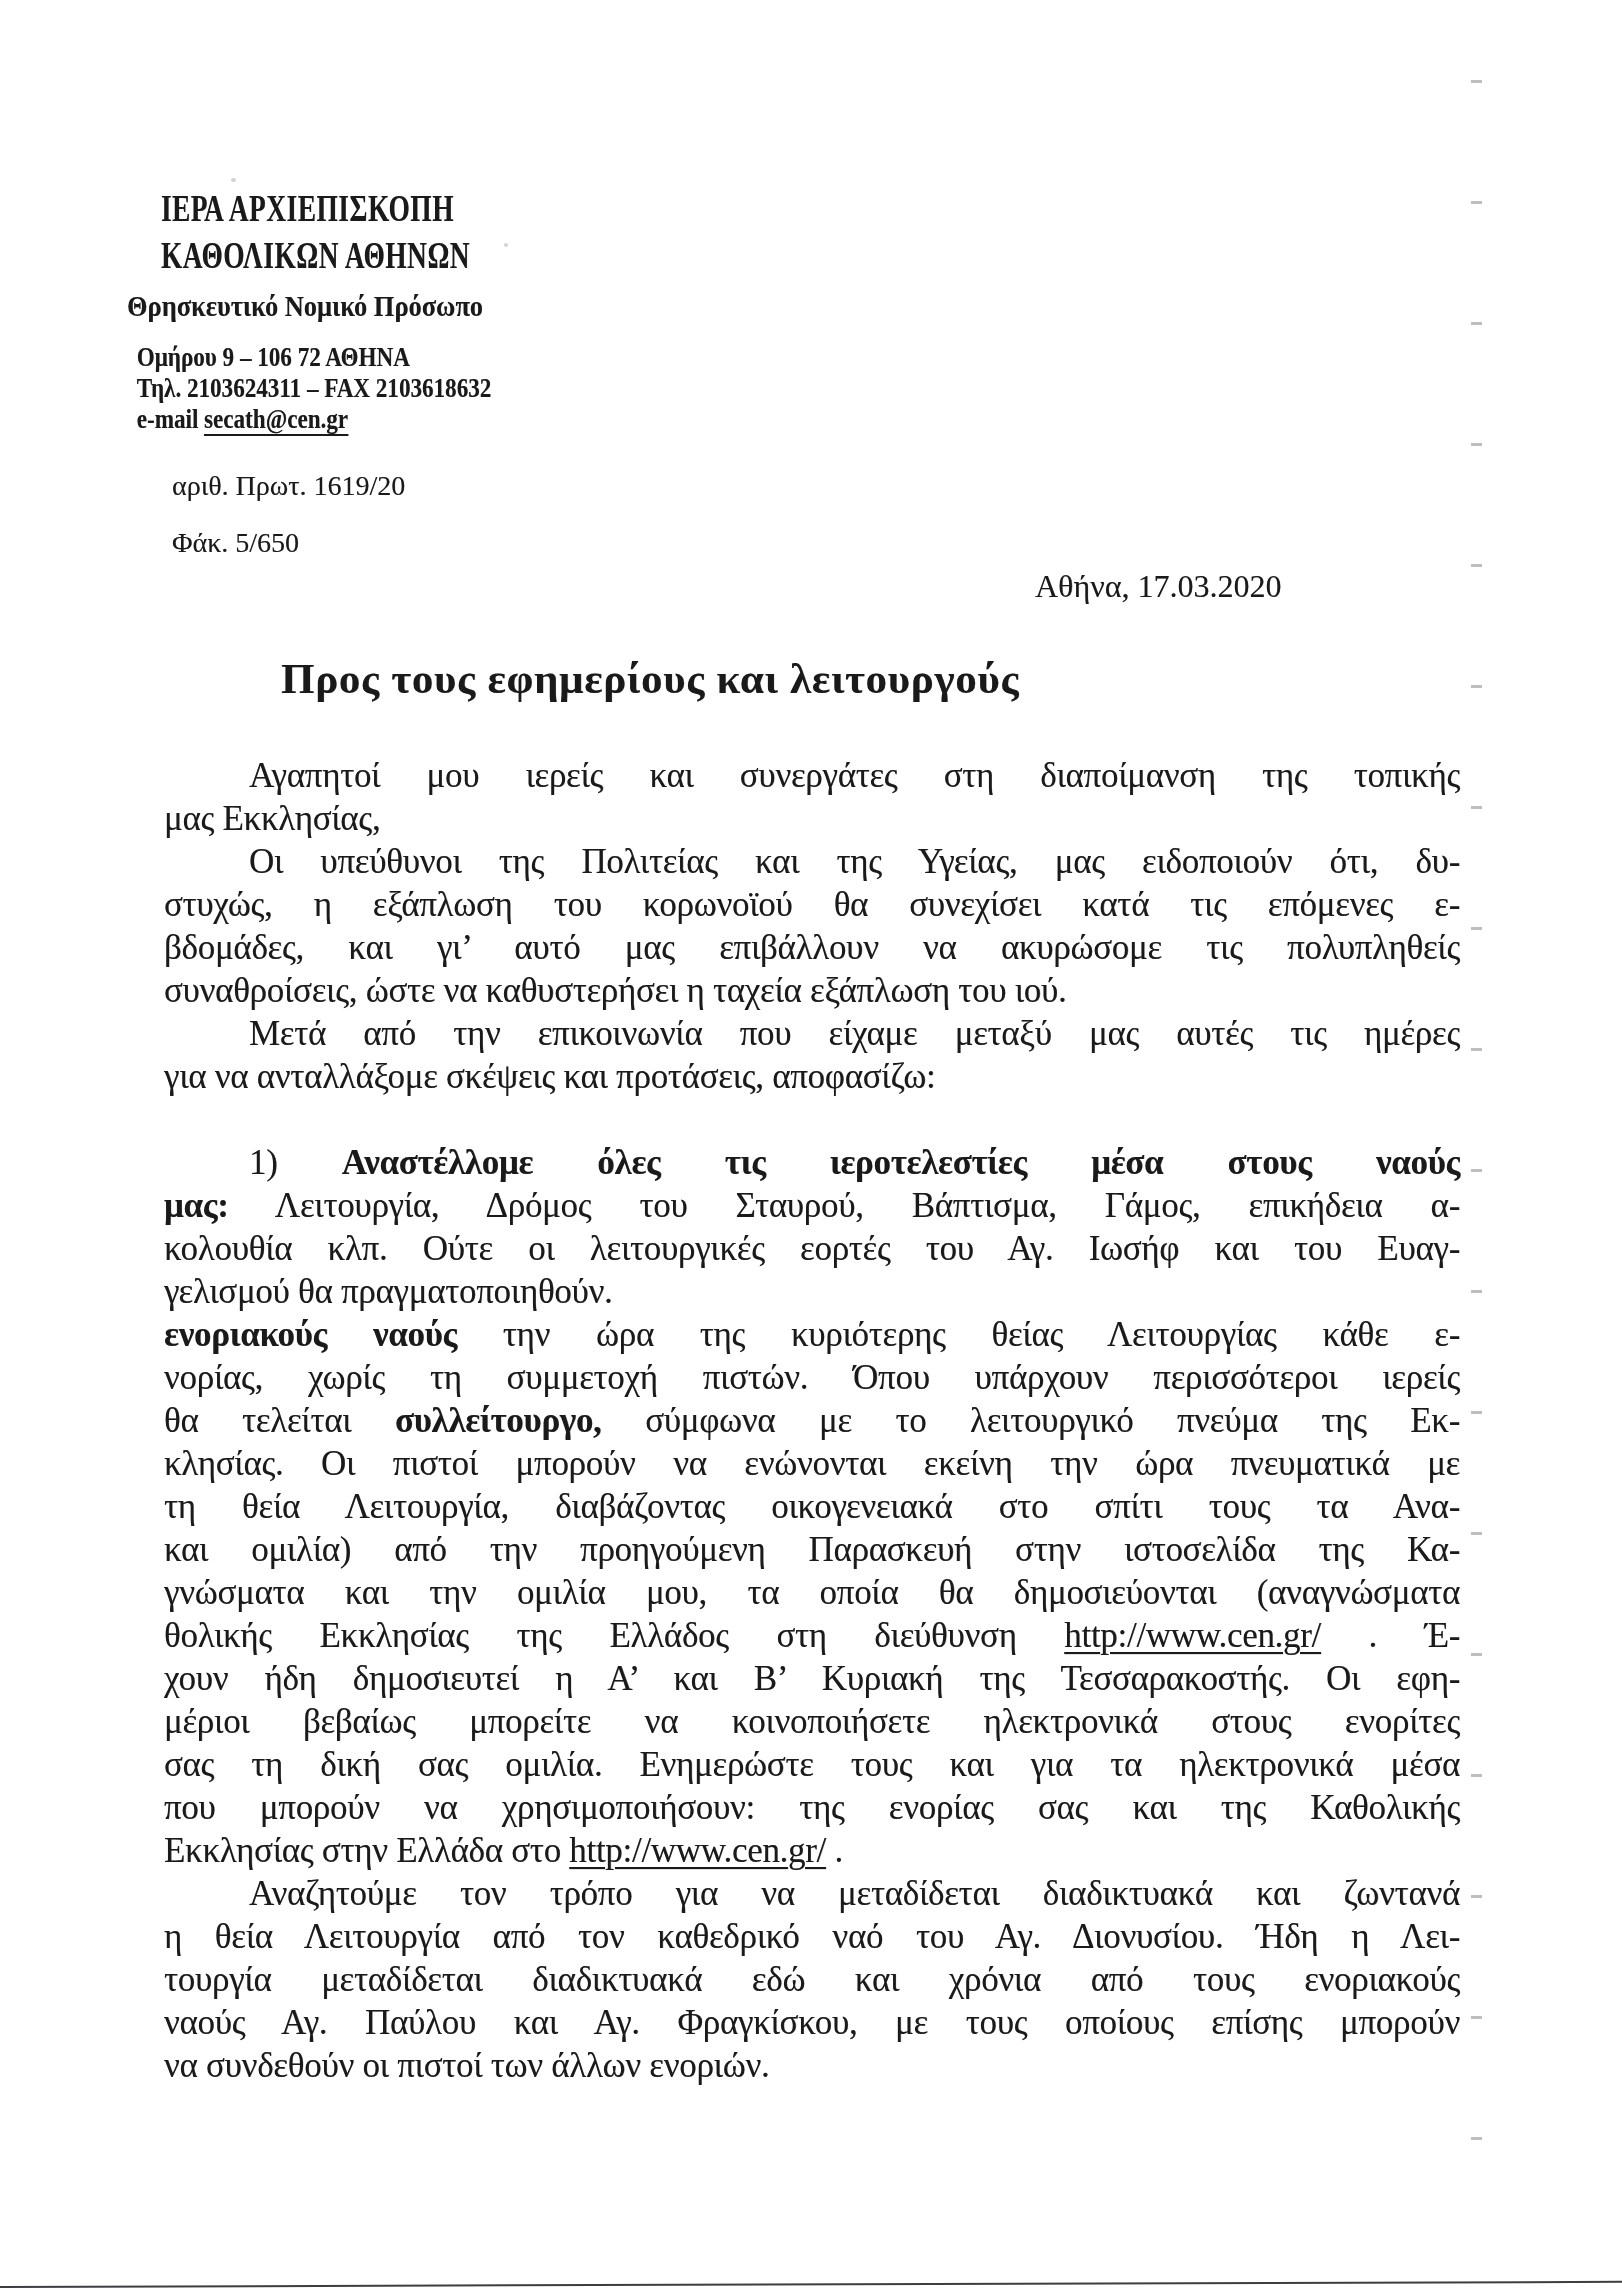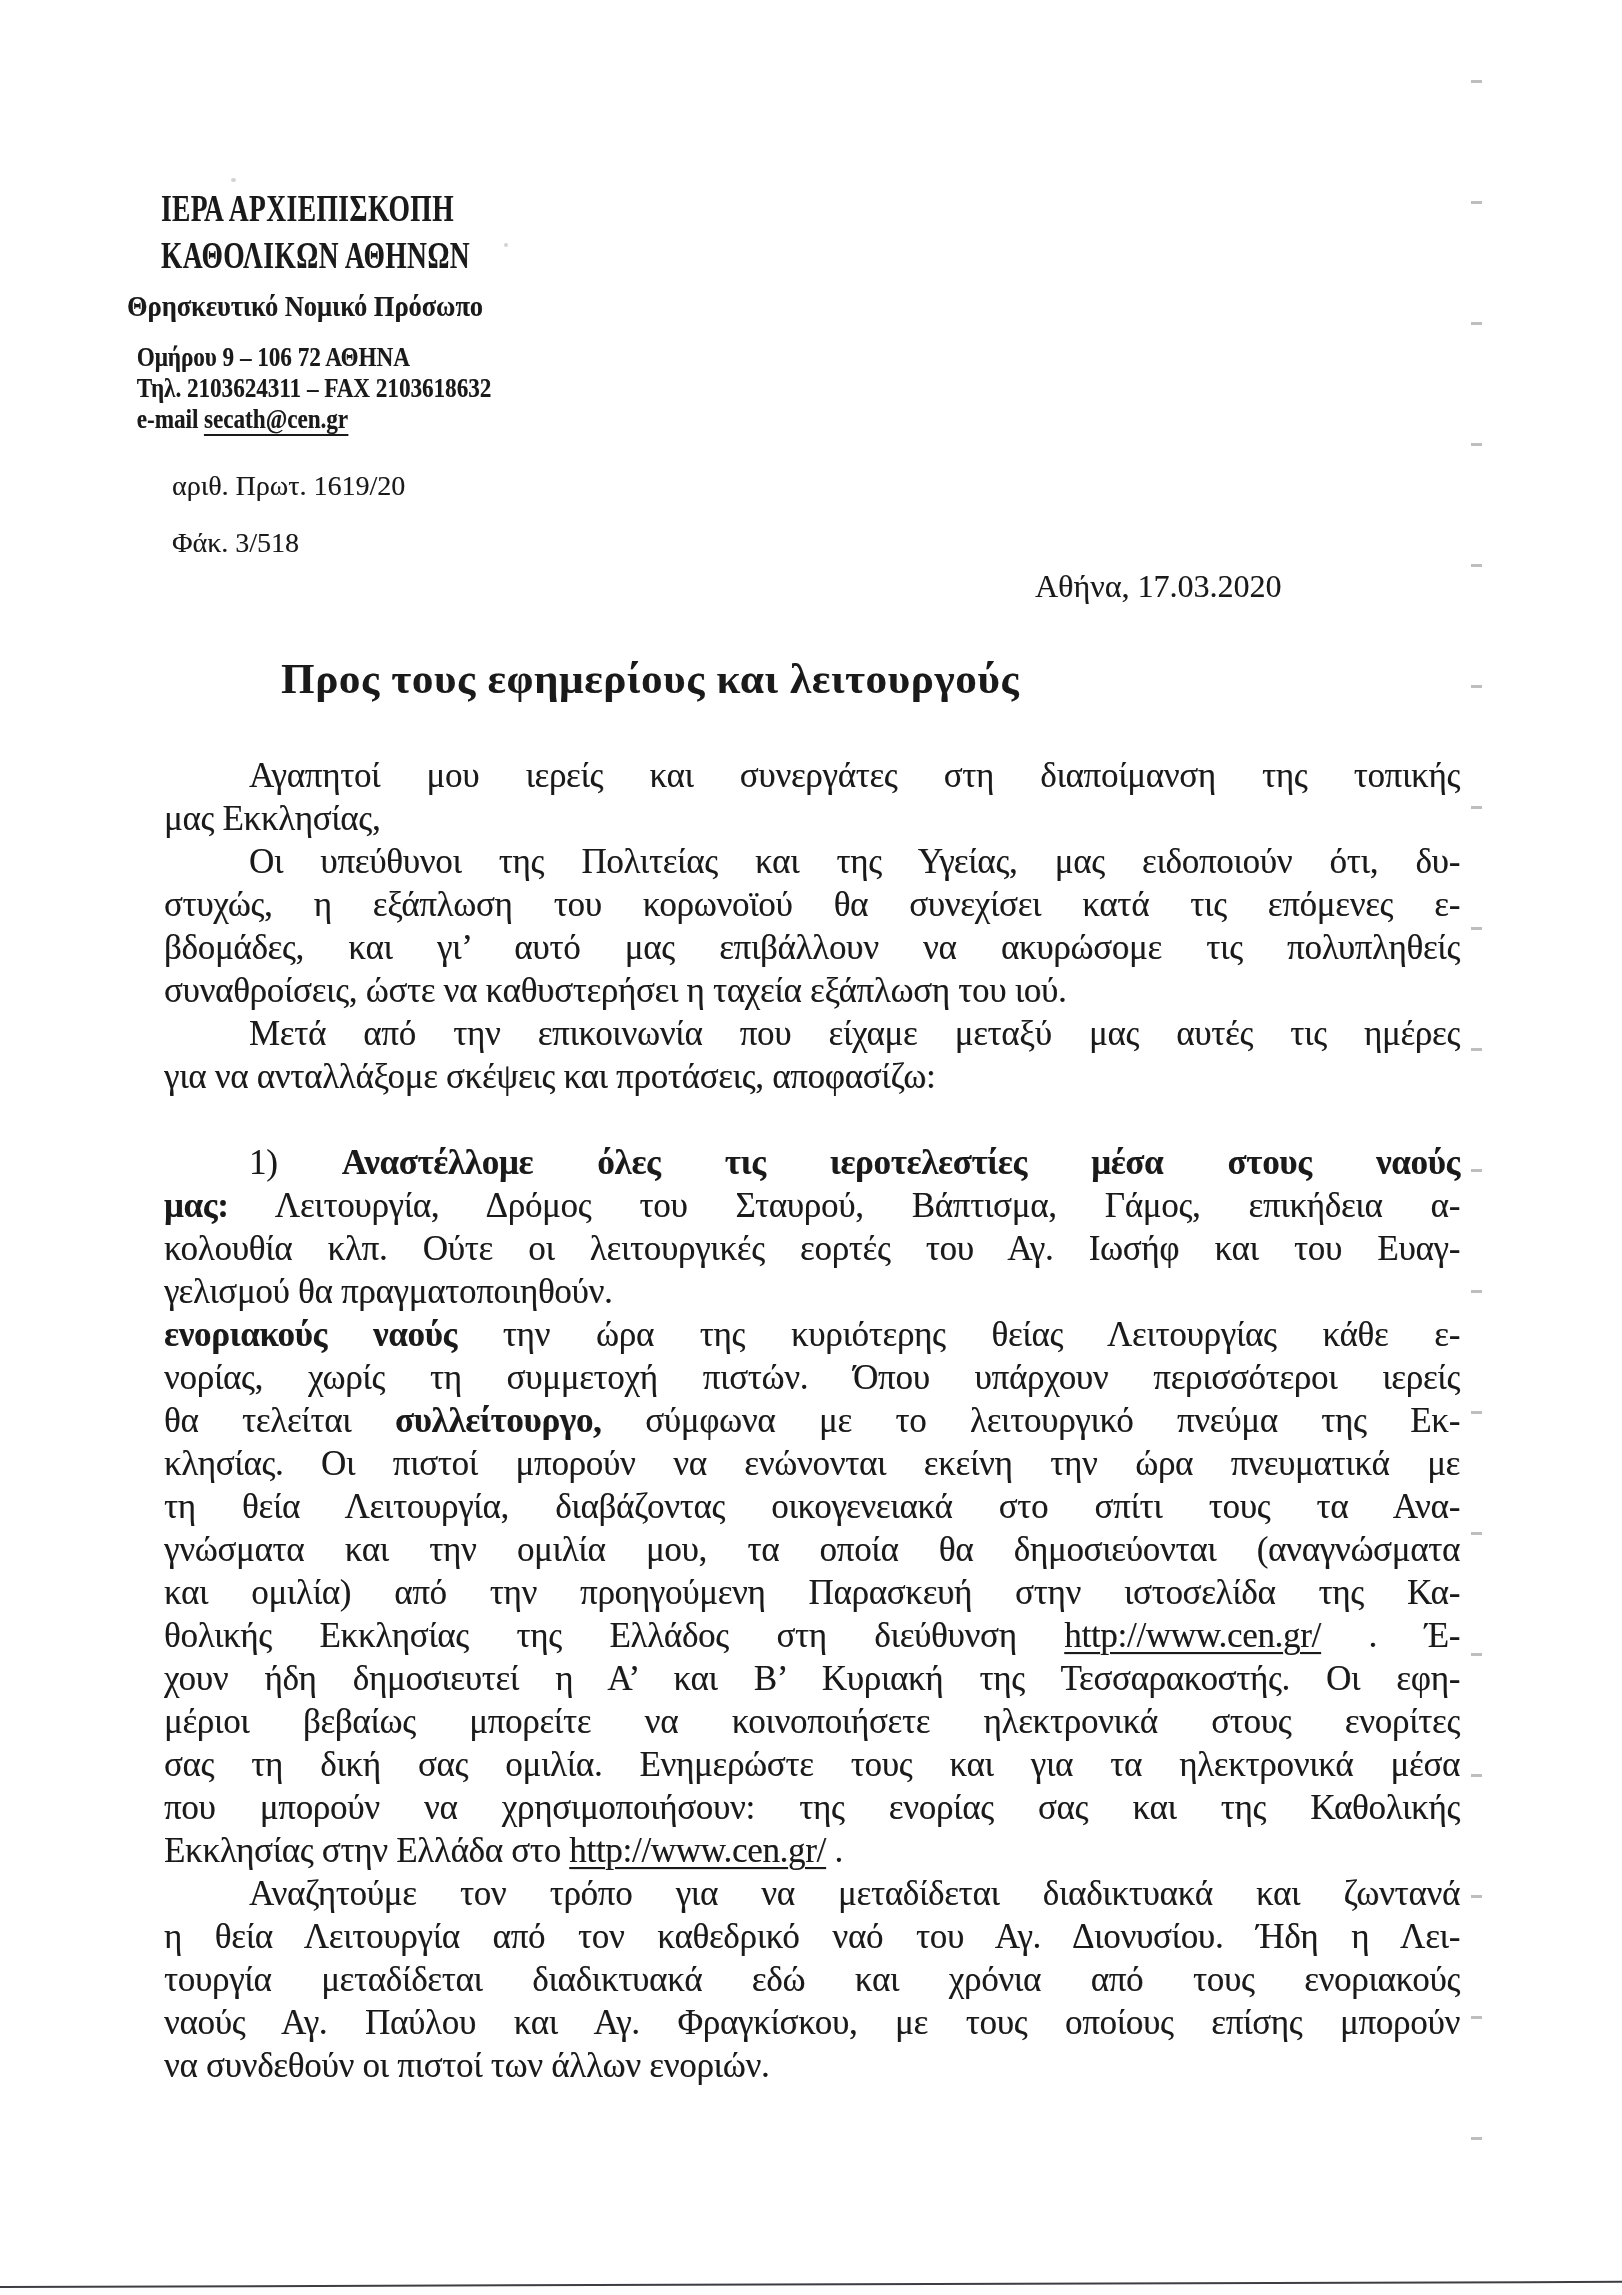--- a/index.html
+++ b/index.html
@@ -76,21 +76,21 @@
   <div class="lh-caps">ΙΕΡΑ ΑΡΧΙΕΠΙΣΚΟΠΗ</div>
   <div class="lh-caps">ΚΑΘΟΛΙΚΩΝ ΑΘΗΝΩΝ</div>
   <div class="lh-sub">Θρησκευτικό Νομικό Πρόσωπο</div>
   <div class="lh-small lh-addr">Ομήρου 9 – 106 72 ΑΘΗΝΑ</div>
   <div class="lh-small">Τηλ. 2103624311 – FAX 2103618632</div>
   <div class="lh-small"><span>e-mail </span><span class="u-link">secath@cen.gr</span></div>
 </div>
 
 <div class="refblock ink">
   <div>αριθ. Πρωτ. 1619/20</div>
-  <div class="ref2">Φάκ. 3/518</div>
+  <div class="ref2">Φάκ. 5/650</div>
 </div>
 
 <div class="dateline ink">Αθήνα, 17.03.2020</div>
 
 <div class="doctitle ink">Προς τους εφημερίους και λειτουργούς</div>
 
 <div class="bodytext ink">
     <div class="bodyline indent"><span>Αγαπητοί μου ιερείς και συνεργάτες στη διαποίμανση της τοπικής</span></div>
     <div class="bodyline last"><span>μας Εκκλησίας,</span></div>
     <div class="bodyline indent"><span>Οι υπεύθυνοι της Πολιτείας και της Υγείας, μας ειδοποιούν ότι, δυ-</span></div>
@@ -101,22 +101,22 @@
     <div class="bodyline last"><span>για να ανταλλάξομε σκέψεις και προτάσεις, αποφασίζω:</span></div>
     <div class="bodyline indent gap"><span>1) </span><span class="b">Αναστέλλομε όλες τις ιεροτελεστίες μέσα στους ναούς</span></div>
     <div class="bodyline"><span class="b">μας:</span><span> Λειτουργία, Δρόμος του Σταυρού, Βάπτισμα, Γάμος, επικήδεια α-</span></div>
     <div class="bodyline"><span>κολουθία κλπ. Ούτε οι λειτουργικές εορτές του Αγ. Ιωσήφ και του Ευαγ-</span></div>
     <div class="bodyline last"><span>γελισμού θα πραγματοποιηθούν.</span></div>
     <div class="bodyline"><span class="b">ενοριακούς ναούς</span><span> την ώρα της κυριότερης θείας Λειτουργίας κάθε ε-</span></div>
     <div class="bodyline"><span>νορίας, χωρίς τη συμμετοχή πιστών. Όπου υπάρχουν περισσότεροι ιερείς</span></div>
     <div class="bodyline"><span>θα τελείται </span><span class="b">συλλείτουργο,</span><span> σύμφωνα με το λειτουργικό πνεύμα της Εκ-</span></div>
     <div class="bodyline"><span>κλησίας. Οι πιστοί μπορούν να ενώνονται εκείνη την ώρα πνευματικά με</span></div>
     <div class="bodyline"><span>τη θεία Λειτουργία, διαβάζοντας οικογενειακά στο σπίτι τους τα Ανα-</span></div>
+    <div class="bodyline"><span>και ομιλία) από την προηγούμενη Παρασκευή στην ιστοσελίδα της Κα-</span></div>
     <div class="bodyline"><span>γνώσματα και την ομιλία μου, τα οποία θα δημοσιεύονται (αναγνώσματα</span></div>
-    <div class="bodyline"><span>και ομιλία) από την προηγούμενη Παρασκευή στην ιστοσελίδα της Κα-</span></div>
     <div class="bodyline"><span>θολικής Εκκλησίας της Ελλάδος στη διεύθυνση </span><span class="u">http://www.cen.gr/</span><span> . Έ-</span></div>
     <div class="bodyline"><span>χουν ήδη δημοσιευτεί η Α’ και Β’ Κυριακή της Τεσσαρακοστής. Οι εφη-</span></div>
     <div class="bodyline"><span>μέριοι βεβαίως μπορείτε να κοινοποιήσετε ηλεκτρονικά στους ενορίτες</span></div>
     <div class="bodyline"><span>σας τη δική σας ομιλία. Ενημερώστε τους και για τα ηλεκτρονικά μέσα</span></div>
     <div class="bodyline"><span>που μπορούν να χρησιμοποιήσουν: της ενορίας σας και της Καθολικής</span></div>
     <div class="bodyline last"><span>Εκκλησίας στην Ελλάδα στο </span><span class="u">http://www.cen.gr/</span><span> .</span></div>
     <div class="bodyline indent"><span>Αναζητούμε τον τρόπο για να μεταδίδεται διαδικτυακά και ζωντανά</span></div>
     <div class="bodyline"><span>η θεία Λειτουργία από τον καθεδρικό ναό του Αγ. Διονυσίου. Ήδη η Λει-</span></div>
     <div class="bodyline"><span>τουργία μεταδίδεται διαδικτυακά εδώ και χρόνια από τους ενοριακούς</span></div>
     <div class="bodyline"><span>ναούς Αγ. Παύλου και Αγ. Φραγκίσκου, με τους οποίους επίσης μπορούν</span></div>

